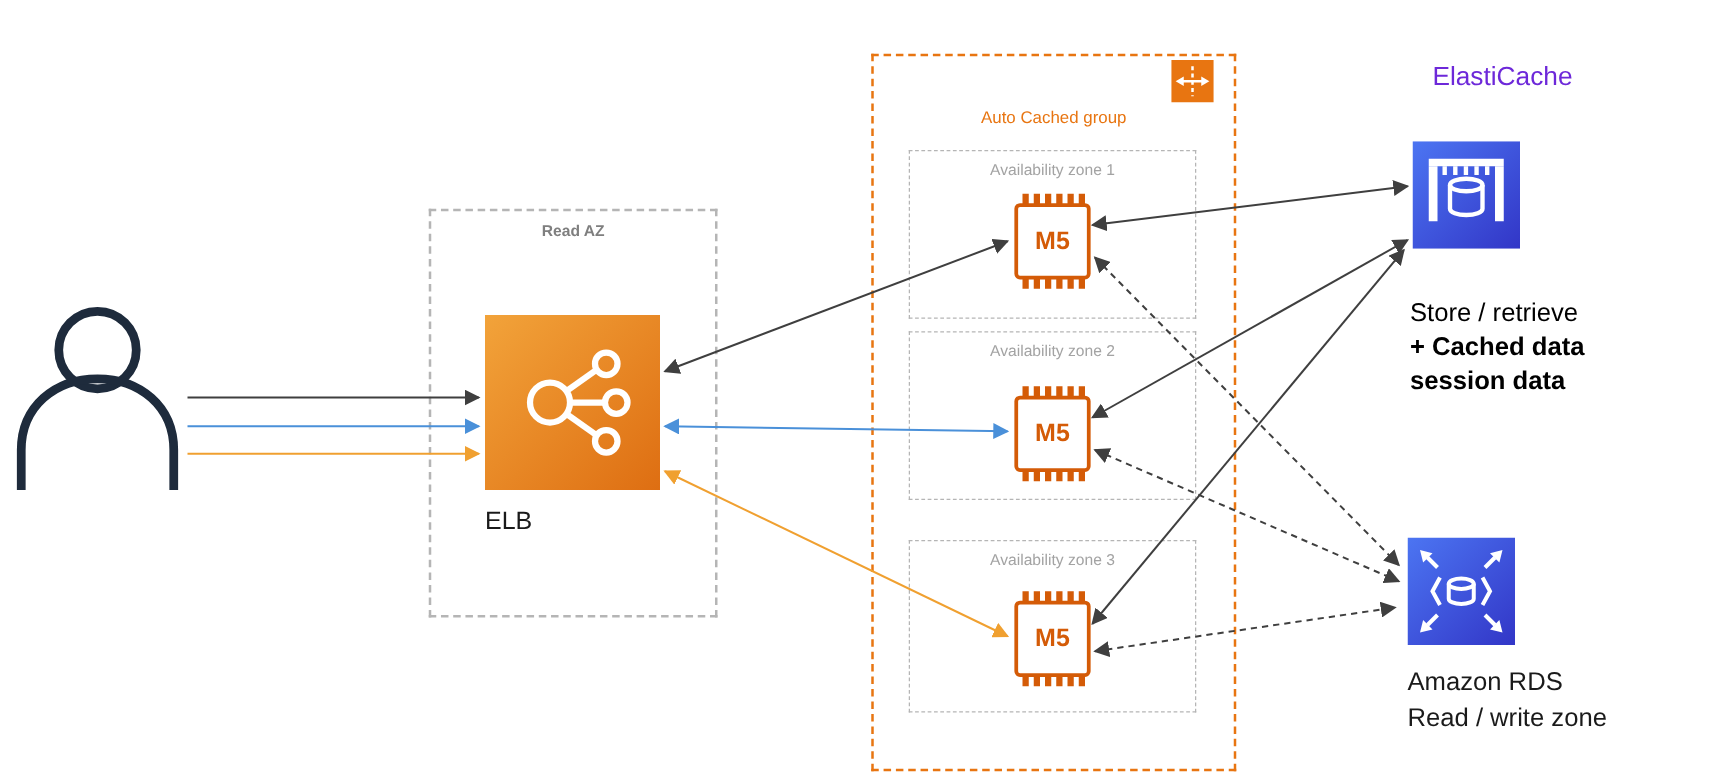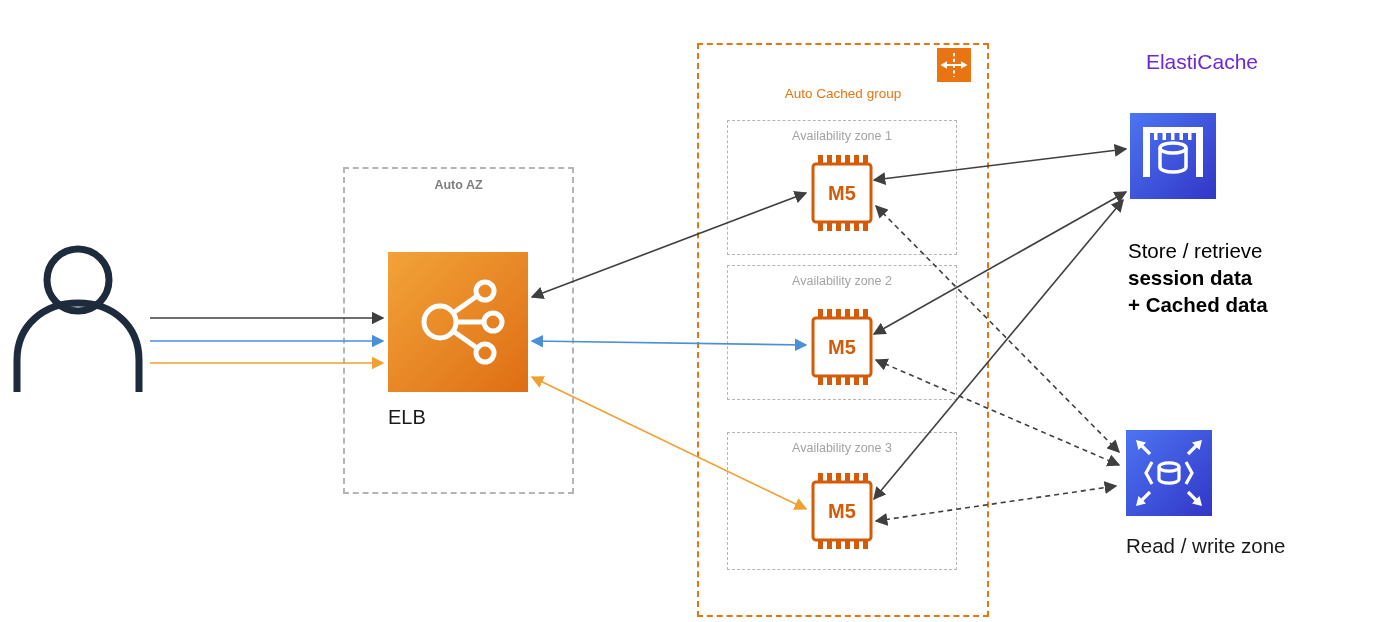--- a/index.html
+++ b/index.html
@@ -54,21 +54,21 @@
 <div class="canvas">
 
   <svg class="abs" style="left:8px;top:240px" width="145" height="155" viewBox="0 0 145 155">
     <g stroke="#1E2B3C" stroke-width="7" fill="none">
       <circle cx="70" cy="40" r="31"></circle>
       <path d="M 9,152 L 9,120 C 9,85 36,63 70,63 C 104,63 131,85 131,120 L 131,152"></path>
     </g>
   </svg>
 
   <div class="abs multi-az">
-    <span class="box-label">Auto AZ</span>
+    <span class="box-label">Read AZ</span>
   </div>
 
   <svg class="abs elb-wrap" width="140" height="140" viewBox="0 0 140 140">
     <defs>
       <linearGradient id="gOrange" x1="0" y1="0" x2="1" y2="1">
         <stop offset="0" stop-color="#F2A33A"></stop>
         <stop offset="1" stop-color="#DE6E12"></stop>
       </linearGradient>
     </defs>
     <rect width="140" height="140" fill="url(#gOrange)"></rect>
@@ -186,22 +186,22 @@
       <rect x="13" y="20" width="7" height="44"></rect>
       <rect x="66" y="20" width="7" height="44"></rect>
     </g>
     <g stroke="#ffffff" stroke-width="3.5" fill="none">
       <ellipse cx="43" cy="35" rx="13" ry="5"></ellipse>
       <path d="M30,35 L30,54 A13,5 0 0 0 56,54 L56,35"></path>
     </g>
   </svg>
   <div class="abs ec-caption">
     <span class="caption-line">Store / retrieve</span>
+    <span class="caption-line bold">+ Cached data</span>
     <span class="caption-line bold">session data</span>
-    <span class="caption-line bold">+ Cached data</span>
   </div>
 
   <svg class="abs rds-icon" width="86" height="86" viewBox="0 0 86 86">
     <defs>
       <linearGradient id="gBlue2" x1="0" y1="0" x2="1" y2="1">
         <stop offset="0" stop-color="#4C75F2"></stop>
         <stop offset="1" stop-color="#3236C7"></stop>
       </linearGradient>
     </defs>
     <rect width="86" height="86" fill="url(#gBlue2)"></rect>
@@ -216,20 +216,21 @@
       <path d="M33,37 L33,49 A10,4.2 0 0 0 53,49 L53,37"></path>
     </g>
     <g fill="#ffffff">
       <polygon points="10,10 20,12.5 12.5,20"></polygon>
       <polygon points="76,10 73.5,20 66,12.5"></polygon>
       <polygon points="10,76 12.5,66 20,73.5"></polygon>
       <polygon points="76,76 66,73.5 73.5,66"></polygon>
     </g>
   </svg>
   <div class="abs rds-caption">
+    <span class="caption-line">Amazon RDS</span>
     <span class="caption-line">Read / write zone</span>
   </div>
 
   <svg class="arrows" width="1382" height="622" viewBox="0 0 1382 622">
     <defs>
       <marker id="mDark" viewBox="0 0 9 9" refX="8" refY="4.5" markerWidth="8" markerHeight="8" orient="auto-start-reverse">
         <path d="M0,0 L9,4.5 L0,9 Z" fill="#3F3F3F"></path>
       </marker>
       <marker id="mBlue" viewBox="0 0 9 9" refX="8" refY="4.5" markerWidth="8" markerHeight="8" orient="auto-start-reverse">
         <path d="M0,0 L9,4.5 L0,9 Z" fill="#4A90D9"></path>

